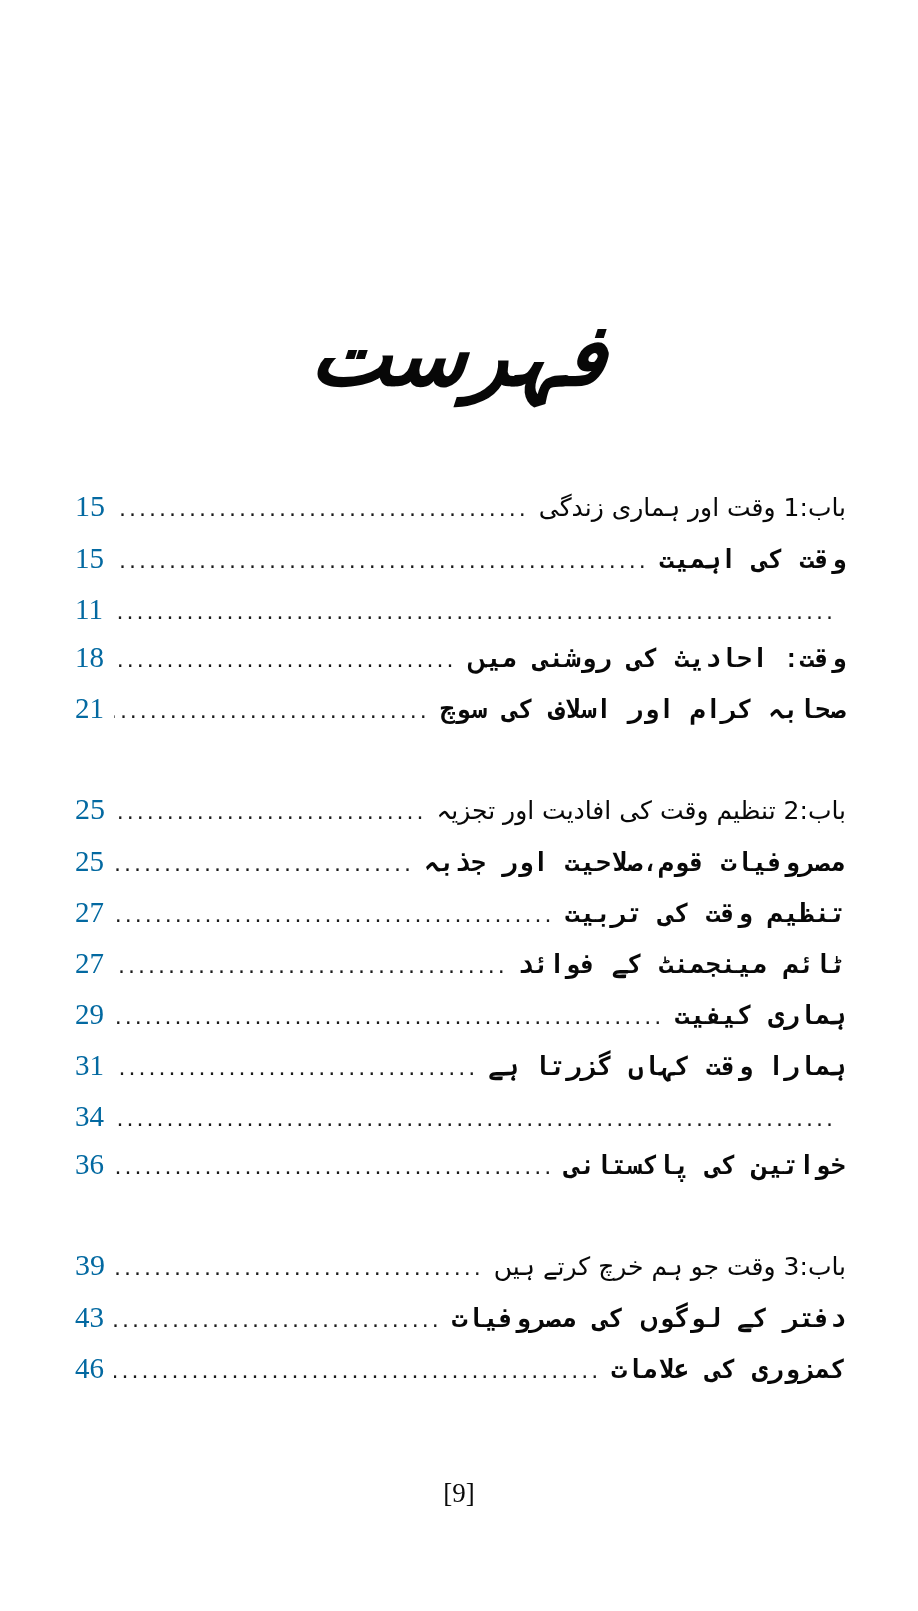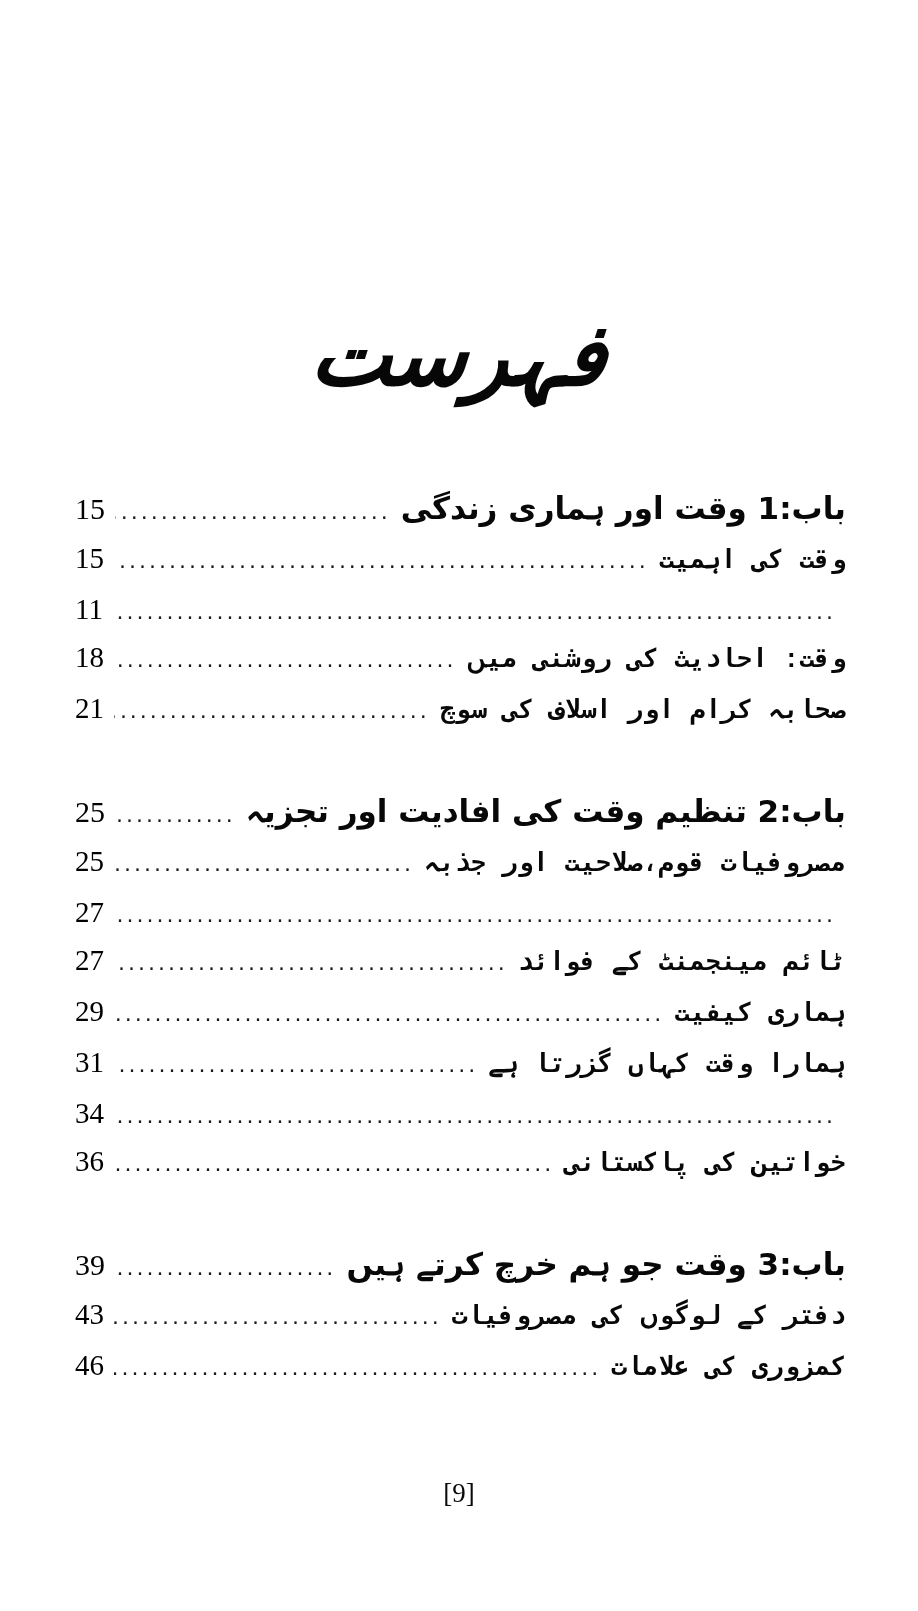--- a/index.html
+++ b/index.html
@@ -46,22 +46,22 @@
   .toc-section {
     margin-bottom: 62px;
   }
   .row {
     direction: rtl;
     display: flex;
     align-items: baseline;
     margin-bottom: 12px;
   }
   .heading-row .row-title {
-    font-size: 31px;
-    font-weight: 700;
+    font-size: 25px;
+    font-weight: 400;
     line-height: 40px;
     white-space: nowrap;
   }
   .entry-row .row-title {
     font-size: 26px;
     font-weight: 600;
     line-height: 36px;
     white-space: nowrap;
     font-family: Liberation Mono, monospace;
   }
@@ -79,21 +79,21 @@
   }
   .dots::after {
     content: "........................................................................................................................................";
     letter-spacing: 3px;
   }
   .num {
     direction: ltr;
     font-family: "Liberation Serif", "DejaVu Serif", serif;
     font-size: 29px;
     line-height: 36px;
-    color: #000000;
+    color: #0369a1;
     white-space: nowrap;
   }
   .heading-row .num {
     font-size: 30px;
   }
   
   .footer {
     position: absolute;
     top: 1478px;
     left: 0;
@@ -149,20 +149,21 @@
         <span class="row-title">باب:2 تنظیم وقت کی افادیت اور تجزیہ</span>
         <span class="dots"></span>
         <span class="num">25</span>
       </div>
       <div class="row entry-row">
         <span class="row-title">مصروفیات قوم،صلاحیت اور جذبہ</span>
         <span class="dots"></span>
         <span class="num">25</span>
       </div>
       <div class="row entry-row">
+        <span class="row-title">تنظیم وقت کی تربیت</span>
         <span class="dots"></span>
         <span class="num">27</span>
       </div>
       <div class="row entry-row">
         <span class="row-title">ٹائم مینجمنٹ کے فوائد</span>
         <span class="dots"></span>
         <span class="num">27</span>
       </div>
       <div class="row entry-row">
         <span class="row-title">ہماری کیفیت</span>

